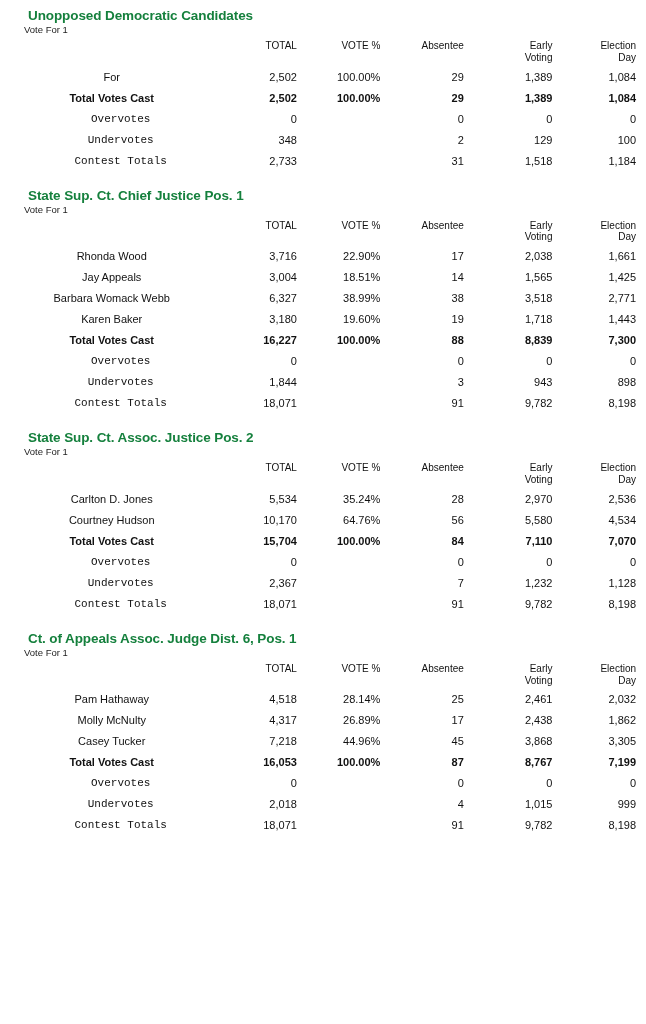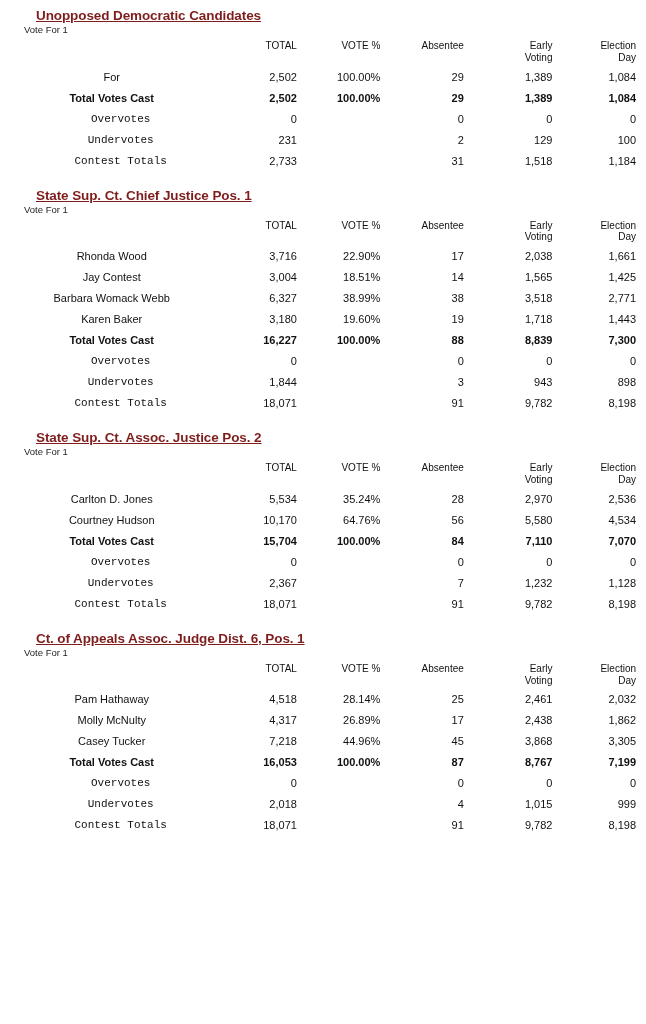--- a/index.html
+++ b/index.html
@@ -22,23 +22,22 @@
     padding: 8px 10px 0 10px;
     position: relative;
   }
   .contest {
     margin-bottom: 17px;
   }
   .contest-title {
     font-size: 13.5px;
     font-weight: bold;
     letter-spacing: -0.1px;
-    margin: 0 0 1px 26px;
-    color: #7f1d1d;
-    text-decoration: underline;
+    margin: 0 0 1px 18px;
+    color: #15803d;
   }
   .contest-sub {
     font-size: 9.5px;
     margin: 0 0 5px 14px;
     color: #222222;
   }
   table.results {
     width: 100%;
     border-collapse: collapse;
     table-layout: fixed;
@@ -134,21 +133,21 @@
             <tr class="indent">
               <td class="name">Overvotes</td>
               <td>0</td>
               <td></td>
               <td>0</td>
               <td>0</td>
               <td>0</td>
             </tr>
             <tr class="indent">
               <td class="name">Undervotes</td>
-              <td>231</td>
+              <td>348</td>
               <td></td>
               <td>2</td>
               <td>129</td>
               <td>100</td>
             </tr>
             <tr class="indent">
               <td class="name">Contest Totals</td>
               <td>2,733</td>
               <td></td>
               <td>31</td>
@@ -189,21 +188,21 @@
           <tbody>
             <tr class="">
               <td class="name">Rhonda Wood</td>
               <td>3,716</td>
               <td>22.90%</td>
               <td>17</td>
               <td>2,038</td>
               <td>1,661</td>
             </tr>
             <tr class="">
-              <td class="name">Jay Contest</td>
+              <td class="name">Jay Appeals</td>
               <td>3,004</td>
               <td>18.51%</td>
               <td>14</td>
               <td>1,565</td>
               <td>1,425</td>
             </tr>
             <tr class="">
               <td class="name">Barbara Womack Webb</td>
               <td>6,327</td>
               <td>38.99%</td>

